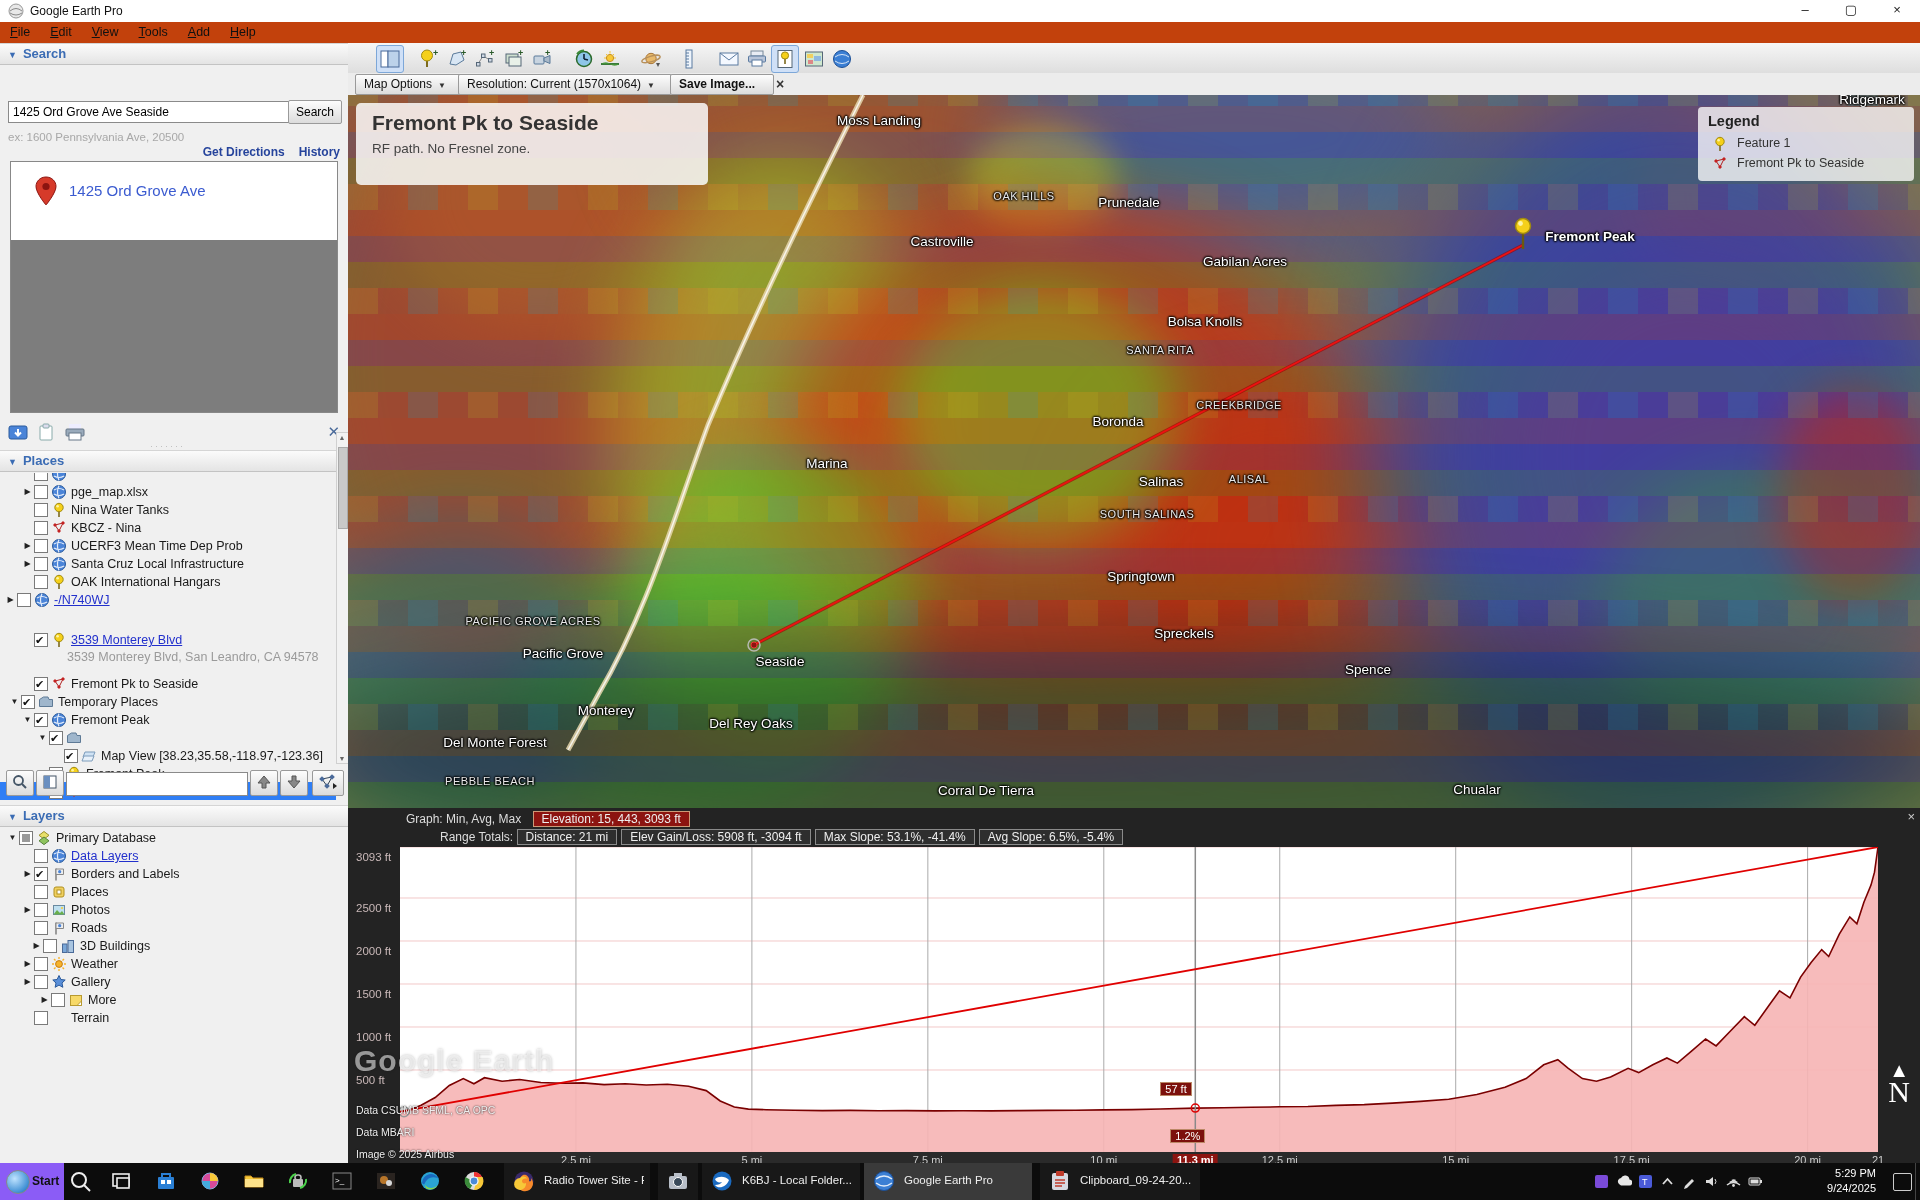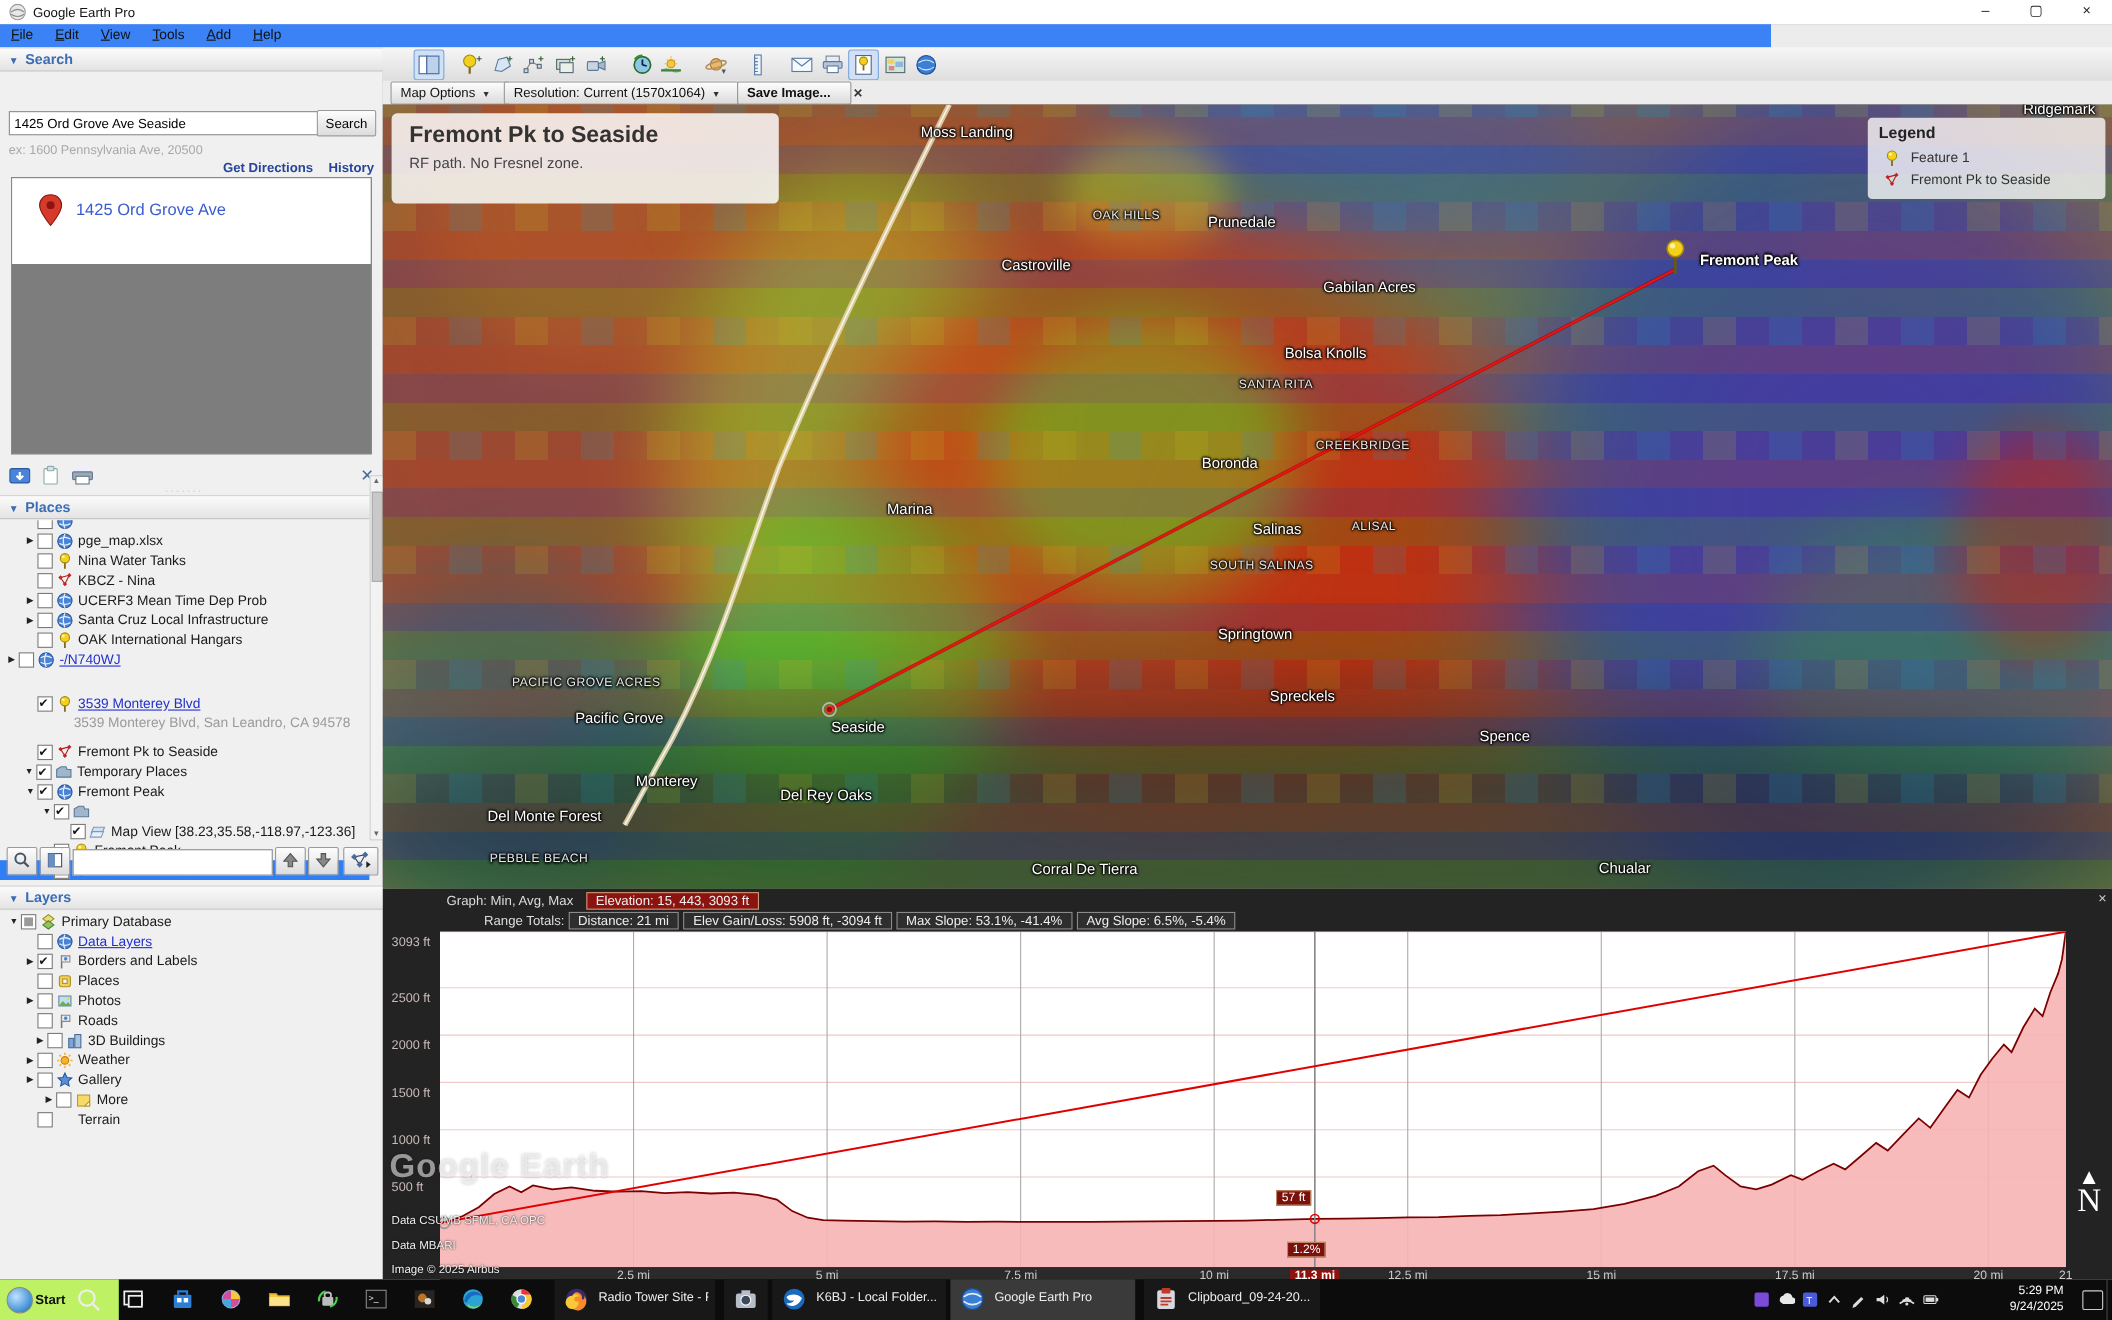--- a/index.html
+++ b/index.html
@@ -3,21 +3,21 @@
 <meta charset="utf-8">
 <style>
   html,body{margin:0;padding:0;background:#000;}
   #screen{position:relative;width:1920px;height:1200px;overflow:hidden;
     font-family:"Liberation Sans","DejaVu Sans",sans-serif;background:#ececec;}
   .abs{position:absolute;}
   
   #titlebar{left:0;top:0;width:1920px;height:22px;background:#fff;border-bottom:1px solid #d8d8d8;color:#111;font-size:12px;}
   #titlebar .ttl{position:absolute;left:30px;top:4px;}
   .winbtn{position:absolute;top:0;width:46px;height:22px;text-align:center;line-height:20px;font-size:13px;color:#222;}
-  #menubar{left:0;top:22px;width:1610px;height:21px;background:#3b82f6;border-bottom:1px solid #cfcfcf;}
+  #menubar{left:0;top:22px;width:1920px;height:21px;background:#c2410c;border-bottom:1px solid #cfcfcf;}
   .menu-item{display:inline-block;padding:2px 10px;font-size:12.5px;color:#111;}
   .menu-item::first-letter{text-decoration:underline;}
   
   #sidebar{left:0;top:43px;width:348px;height:1120px;background:#f0f0f0;border-right:1px solid #9a9a9a;}
   .sec-head{position:absolute;left:0;width:348px;height:20px;background:linear-gradient(#fbfbfb,#e4e4e4);
     border-top:1px solid #d5d5d5;border-bottom:1px solid #c3c3c3;color:#3b6cb4;font-weight:bold;font-size:13px;line-height:20px;}
   .sec-head .tri{color:#3b6cb4;font-size:9px;margin:0 6px 0 8px;}
   #search-input{position:absolute;left:8px;top:58px;width:272px;height:20px;border:1px solid #8a8a8a;font-size:12px;padding:0 4px;background:#fff;}
   #search-btn{position:absolute;left:288px;top:57px;width:54px;height:24px;font-size:12px;background:linear-gradient(#fdfdfd,#dcdcdc);border:1px solid #9a9a9a;border-radius:2px;}
   #search-hint{position:absolute;left:8px;top:88px;color:#a8a8a8;font-size:11.5px;}
@@ -89,21 +89,21 @@
   .gmark{position:absolute;background:#7c100c;color:#fff;font-size:11px;padding:0 4px;border:1px solid #b86;}
   #watermark{position:absolute;left:6px;top:236px;font-size:30px;font-weight:bold;color:rgba(255,255,255,.55);letter-spacing:1px;text-shadow:0 0 3px rgba(0,0,0,.25);}
   .attrib{position:absolute;left:8px;font-size:10.5px;color:#eee;text-shadow:0 0 2px #000;}
   #scalebar{position:absolute;left:1064px;top:333px;width:456px;height:24px;border:2px solid #eee;background:rgba(70,70,70,.55);}
   #scalebar .sc-label{position:absolute;left:62%;top:2px;color:#fff;font-size:15px;}
   #compass{position:absolute;right:10px;top:255px;color:#fff;text-align:center;}
   #compass .arrow{font-size:20px;line-height:14px;}
   #compass .n{font-family:"Liberation Serif","DejaVu Serif",serif;font-size:30px;line-height:30px;}
   
   #taskbar{left:0;top:1163px;width:1920px;height:37px;background:#0c0c0c;color:#fff;}
-  #start{position:absolute;left:0;top:0;width:64px;height:37px;background:#bef264;color:#111;font-size:12px;font-weight:bold;padding-left:44px;}
+  #start{position:absolute;left:0;top:0;width:64px;height:37px;background:#8b5cf6;color:#111;font-size:12px;font-weight:bold;}
   #start .sicon{position:absolute;left:6px;top:7px;width:22px;height:22px;border-radius:50%;
     background:radial-gradient(circle at 35% 35%,#bfe3ff,#3f8fd4 70%,#1c5a96);border:1px solid #888;}
   #start .slabel{position:absolute;left:32px;top:11px;}
   .tb-ico{position:absolute;top:6px;width:26px;height:26px;border-radius:4px;}
   .tb-app{position:absolute;top:0;height:37px;background:#181818;border-bottom:2px solid #c17a2e;font-size:11.5px;color:#eee;}
   .tb-app.focused{background:#3a3a3a;}
   .tb-app .ai{position:absolute;left:8px;top:6px;width:24px;height:24px;border-radius:4px;}
   .tb-app .al{position:absolute;left:40px;top:11px;white-space:nowrap;overflow:hidden;}
   .tray-ico{position:absolute;top:10px;width:18px;height:17px;font-size:11px;text-align:center;color:#ddd;}
   #clock{position:absolute;right:44px;top:3px;text-align:right;font-size:11px;line-height:15px;color:#fff;}
@@ -206,21 +206,21 @@
               <circle cx="6.6" cy="4.2" r="1.3" fill="#fdf4a8"></circle>
             </svg></span><span class="tlabel tlink">3539 Monterey Blvd</span></div>
         <div class="trow" style="padding-left: 21px;"><span class="tsub" style="padding-left:46px">3539 Monterey Blvd, San Leandro, CA 94578</span></div>
         <div style="height: 8px;"></div>
         <div class="trow" style="padding-left: 21px;"><span class="exp"></span><span class="cb checked"></span><span class="ticon"><svg width="16" height="16" viewBox="0 0 16 16">
               <path d="M4,5 L12,3 M4,5 L8,11 M12,3 L8,11" stroke="#b02020" stroke-width="1" fill="none"></path>
               <rect x="2.6" y="3.6" width="2.8" height="2.8" transform="rotate(45 4 5)" fill="#c32222"></rect>
               <rect x="10.6" y="1.6" width="2.8" height="2.8" transform="rotate(45 12 3)" fill="#c32222"></rect>
               <rect x="6.6" y="9.6" width="2.8" height="2.8" transform="rotate(45 8 11)" fill="#c32222"></rect>
             </svg></span><span class="tlabel">Fremont Pk to Seaside</span></div>
-        <div class="trow" style="padding-left: 20px;"><span class="exp">▼</span><span class="cb checked"></span><span class="ticon"><svg width="16" height="16" viewBox="0 0 16 16">
+        <div class="trow" style="padding-left: 8px;"><span class="exp">▼</span><span class="cb checked"></span><span class="ticon"><svg width="16" height="16" viewBox="0 0 16 16">
               <path d="M1.5,5.5 l4,-2.5 h4.5 l1,2.5 h3.5 v7 h-13 z" fill="#9fb6cc" stroke="#5e7a96"></path>
             </svg></span><span class="tlabel">Temporary Places</span></div>
         <div class="trow" style="padding-left: 21px;"><span class="exp">▼</span><span class="cb checked"></span><span class="ticon"><svg width="16" height="16" viewBox="0 0 16 16">
               <circle cx="8" cy="8" r="6.5" fill="#4a84d8" stroke="#2a5a9c"></circle>
               <path d="M3,6 Q8,3 13,6 M3,10 Q8,13 13,10 M8,1.5 Q5,8 8,14.5" stroke="rgba(255,255,255,.85)" fill="none" stroke-width="1.2"></path>
             </svg></span><span class="tlabel">Fremont Peak</span></div>
         <div class="trow" style="padding-left: 36px;"><span class="exp">▼</span><span class="cb checked"></span><span class="ticon"><svg width="16" height="16" viewBox="0 0 16 16">
               <path d="M1.5,5.5 l4,-2.5 h4.5 l1,2.5 h3.5 v7 h-13 z" fill="#9fb6cc" stroke="#5e7a96"></path>
             </svg></span><span class="tlabel"></span></div>
         <div class="trow" style="padding-left: 51px;"><span class="exp"></span><span class="cb checked"></span><span class="ticon"><svg width="16" height="16" viewBox="0 0 16 16">

